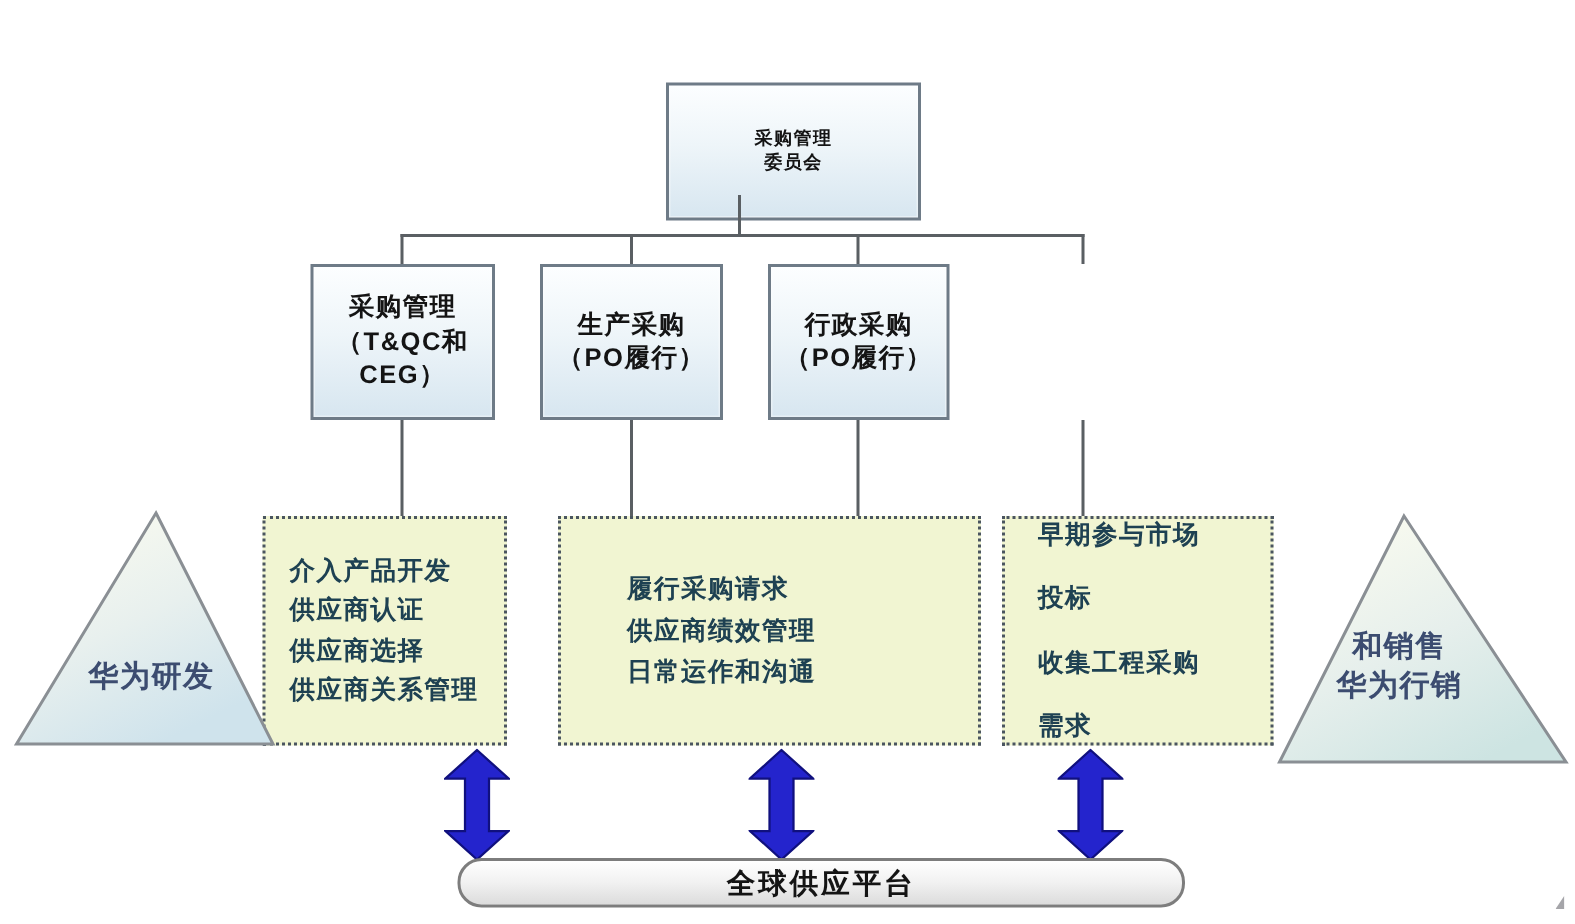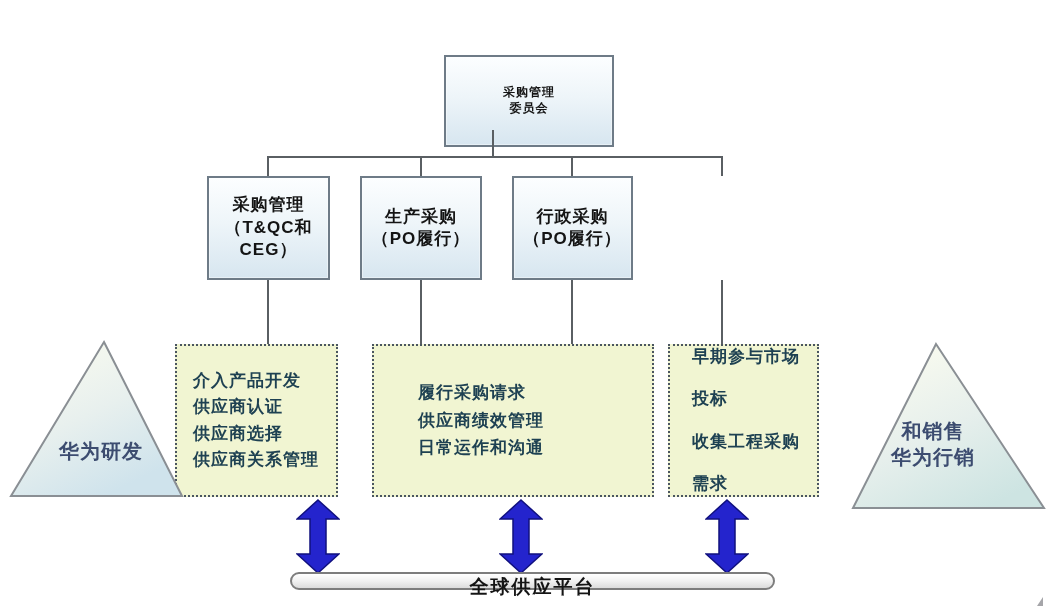--- a/index.html
+++ b/index.html
@@ -54,48 +54,48 @@
     color: #1e4152;
     font-weight: bold;
     font-size: 17px;
     display: flex;
     flex-direction: column;
     justify-content: center;
   }
   .func-box .ln { line-height: 1.62; letter-spacing: 1px; white-space: nowrap; }
   .func-1 { left: 175px; width: 163px; padding-left: 16px; }
   .func-2 { left: 372px; width: 282px; padding-left: 44px; }
-  .func-3 { left: 668px; width: 151px; padding-left: 22px; gap: 16px; }
+  .func-3 { left: 668px; width: 181px; padding-left: 22px; gap: 16px; }
   .func-3 .ln, .func-1 .ln { line-height: 1.55; }
 
   
   .tri-svg { position: absolute; }
   .tri-label {
     position: absolute;
     color: #3c4c70;
     font-weight: bold;
     font-size: 20px;
     text-align: center;
     line-height: 1.3;
     letter-spacing: 1px;
   }
 
   
   .arrow-svg { position: absolute; top: 499px; }
 
   
   .platform {
     position: absolute;
-    left: 290px; top: 572px;
-    width: 485px; height: 18px;
+    left: 305px; top: 572px;
+    width: 485px; height: 33px;
     border: 2px solid #7d7d7d;
     border-radius: 16px;
     background: linear-gradient(to bottom, #ffffff 0%, #f1f1f1 50%, #dcdcdc 100%);
     display: flex;
-    align-items: flex-start;
+    align-items: center;
     justify-content: center;
     font-size: 19px;
     font-weight: bold;
     color: #141414;
     letter-spacing: 2px;
   }
 
   .corner-artifact {
     position: absolute;
     left: 1037px; top: 597px;

